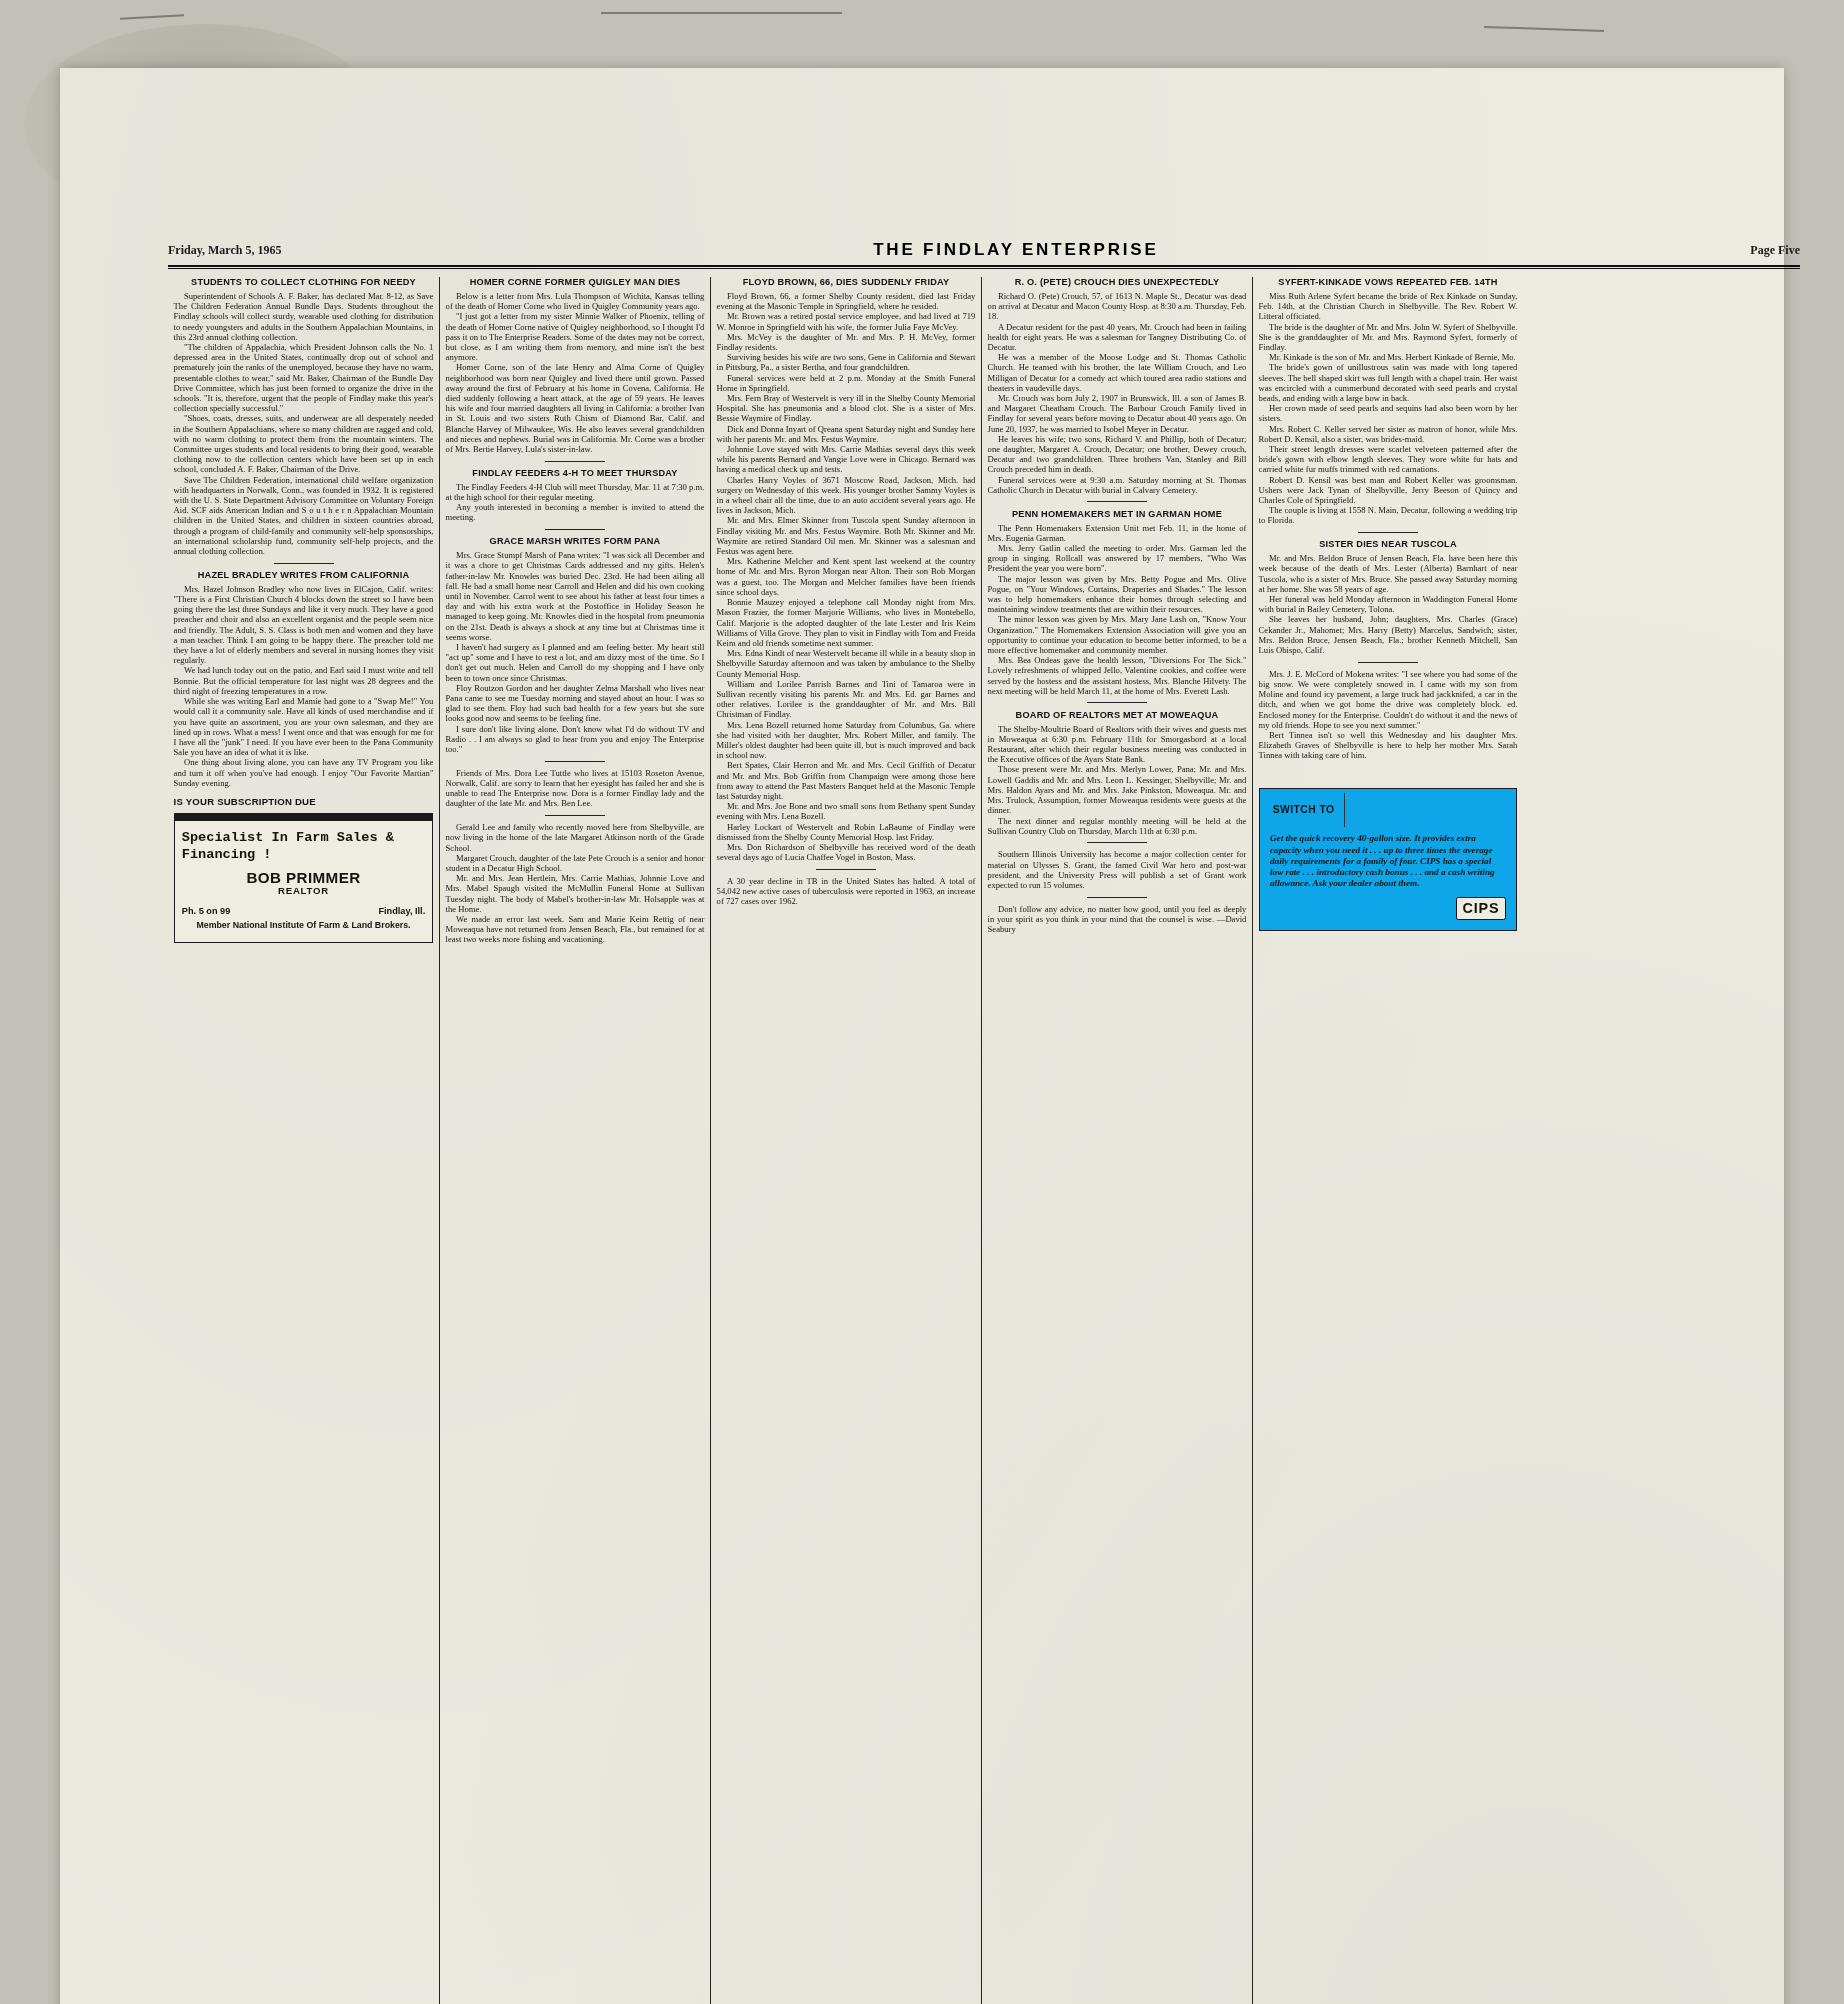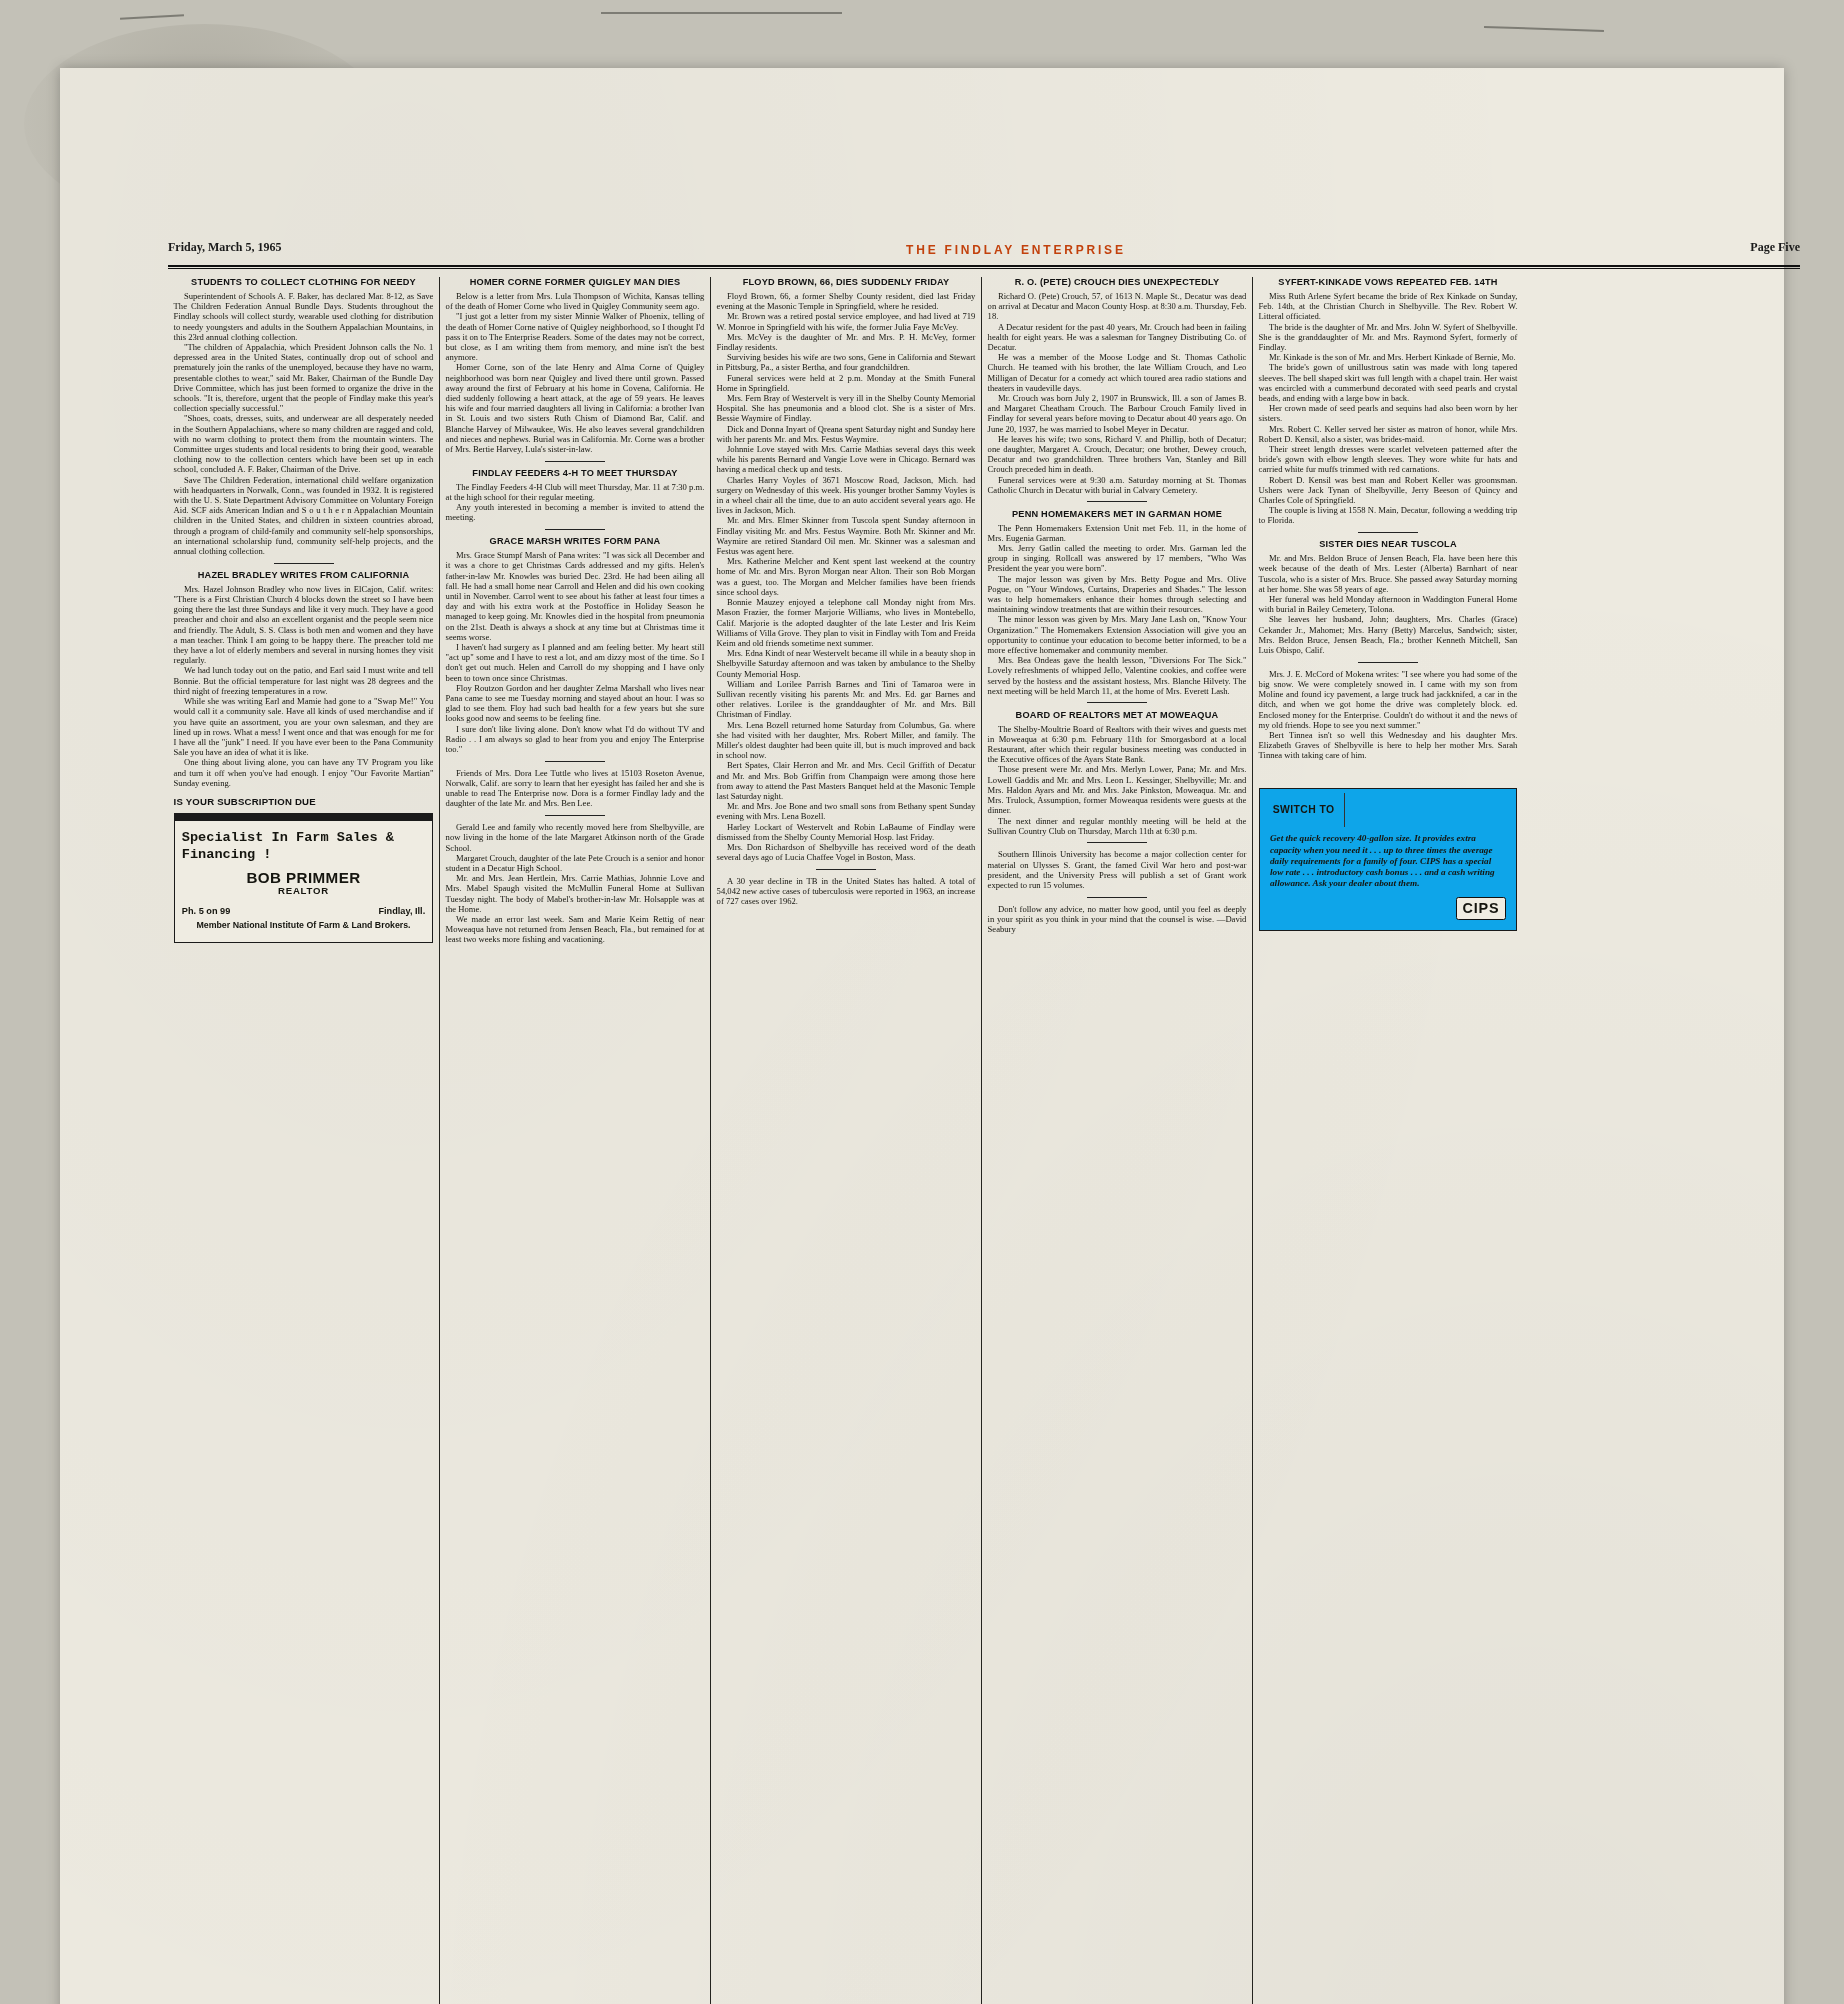--- a/index.html
+++ b/index.html
@@ -49,23 +49,23 @@
   .mast-date {
     font-family: "Liberation Serif", serif;
     font-weight: bold;
     font-size: 12px;
     color: #1a1a1a;
     padding-bottom: 1.6px;
   }
   .mast-title {
     font-family: "Liberation Sans", sans-serif;
     font-weight: bold;
-    font-size: 12px;
+    font-size: 17px;
     letter-spacing: 2.8px;
-    color: #c2410c;
+    color: #000000;
   }
   .mast-page {
     font-family: "Liberation Serif", serif;
     font-weight: bold;
     font-size: 12px;
     color: #1a1a1a;
     padding-bottom: 1.6px;
   }
   .mast-rule {
     position: absolute;
@@ -323,21 +323,21 @@
             </div>
             <div class="l5">Member National Institute Of Farm &amp; Land Brokers.</div>
           </div>
         </div>
       </div>
 
       <div class="col">
         <div class="col-inner">
           <h2 class="head topfirst">HOMER CORNE FORMER QUIGLEY MAN DIES</h2>
           <div class="sec">
-            <p>Below is a letter from Mrs. Lula Thompson of Wichita, Kansas telling of the death of Homer Corne who lived in Quigley Community seem ago.</p>
+            <p>Below is a letter from Mrs. Lula Thompson of Wichita, Kansas telling of the death of Homer Corne who lived in Quigley Community years ago.</p>
             <p>"I just got a letter from my sister Minnie Walker of Phoenix, telling of the death of Homer Corne native of Quigley neighborhood, so I thought I'd pass it on to The Enterprise Readers. Some of the dates may not be correct, but close, as I am writing them from memory, and mine isn't the best anymore.</p>
             <p>Homer Corne, son of the late Henry and Alma Corne of Quigley neighborhood was born near Quigley and lived there until grown. Passed away around the first of February at his home in Covena, California. He died suddenly following a heart attack, at the age of 59 years. He leaves his wife and four married daughters all living in California: a brother Ivan in St. Louis and two sisters Ruth Chism of Diamond Bar, Calif. and Blanche Harvey of Milwaukee, Wis. He also leaves several grandchildren and nieces and nephews. Burial was in California. Mr. Corne was a brother of Mrs. Bertie Harvey, Lula's sister-in-law.</p>
           </div>
 
           <div class="divider"></div>
 
           <h2 class="head">FINDLAY FEEDERS 4-H TO MEET THURSDAY</h2>
           <div class="sec">
             <p>The Findlay Feeders 4-H Club will meet Thursday, Mar. 11 at 7:30 p.m. at the high school for their regular meeting.</p>
             <p>Any youth interested in becoming a member is invited to attend the meeting.</p>

